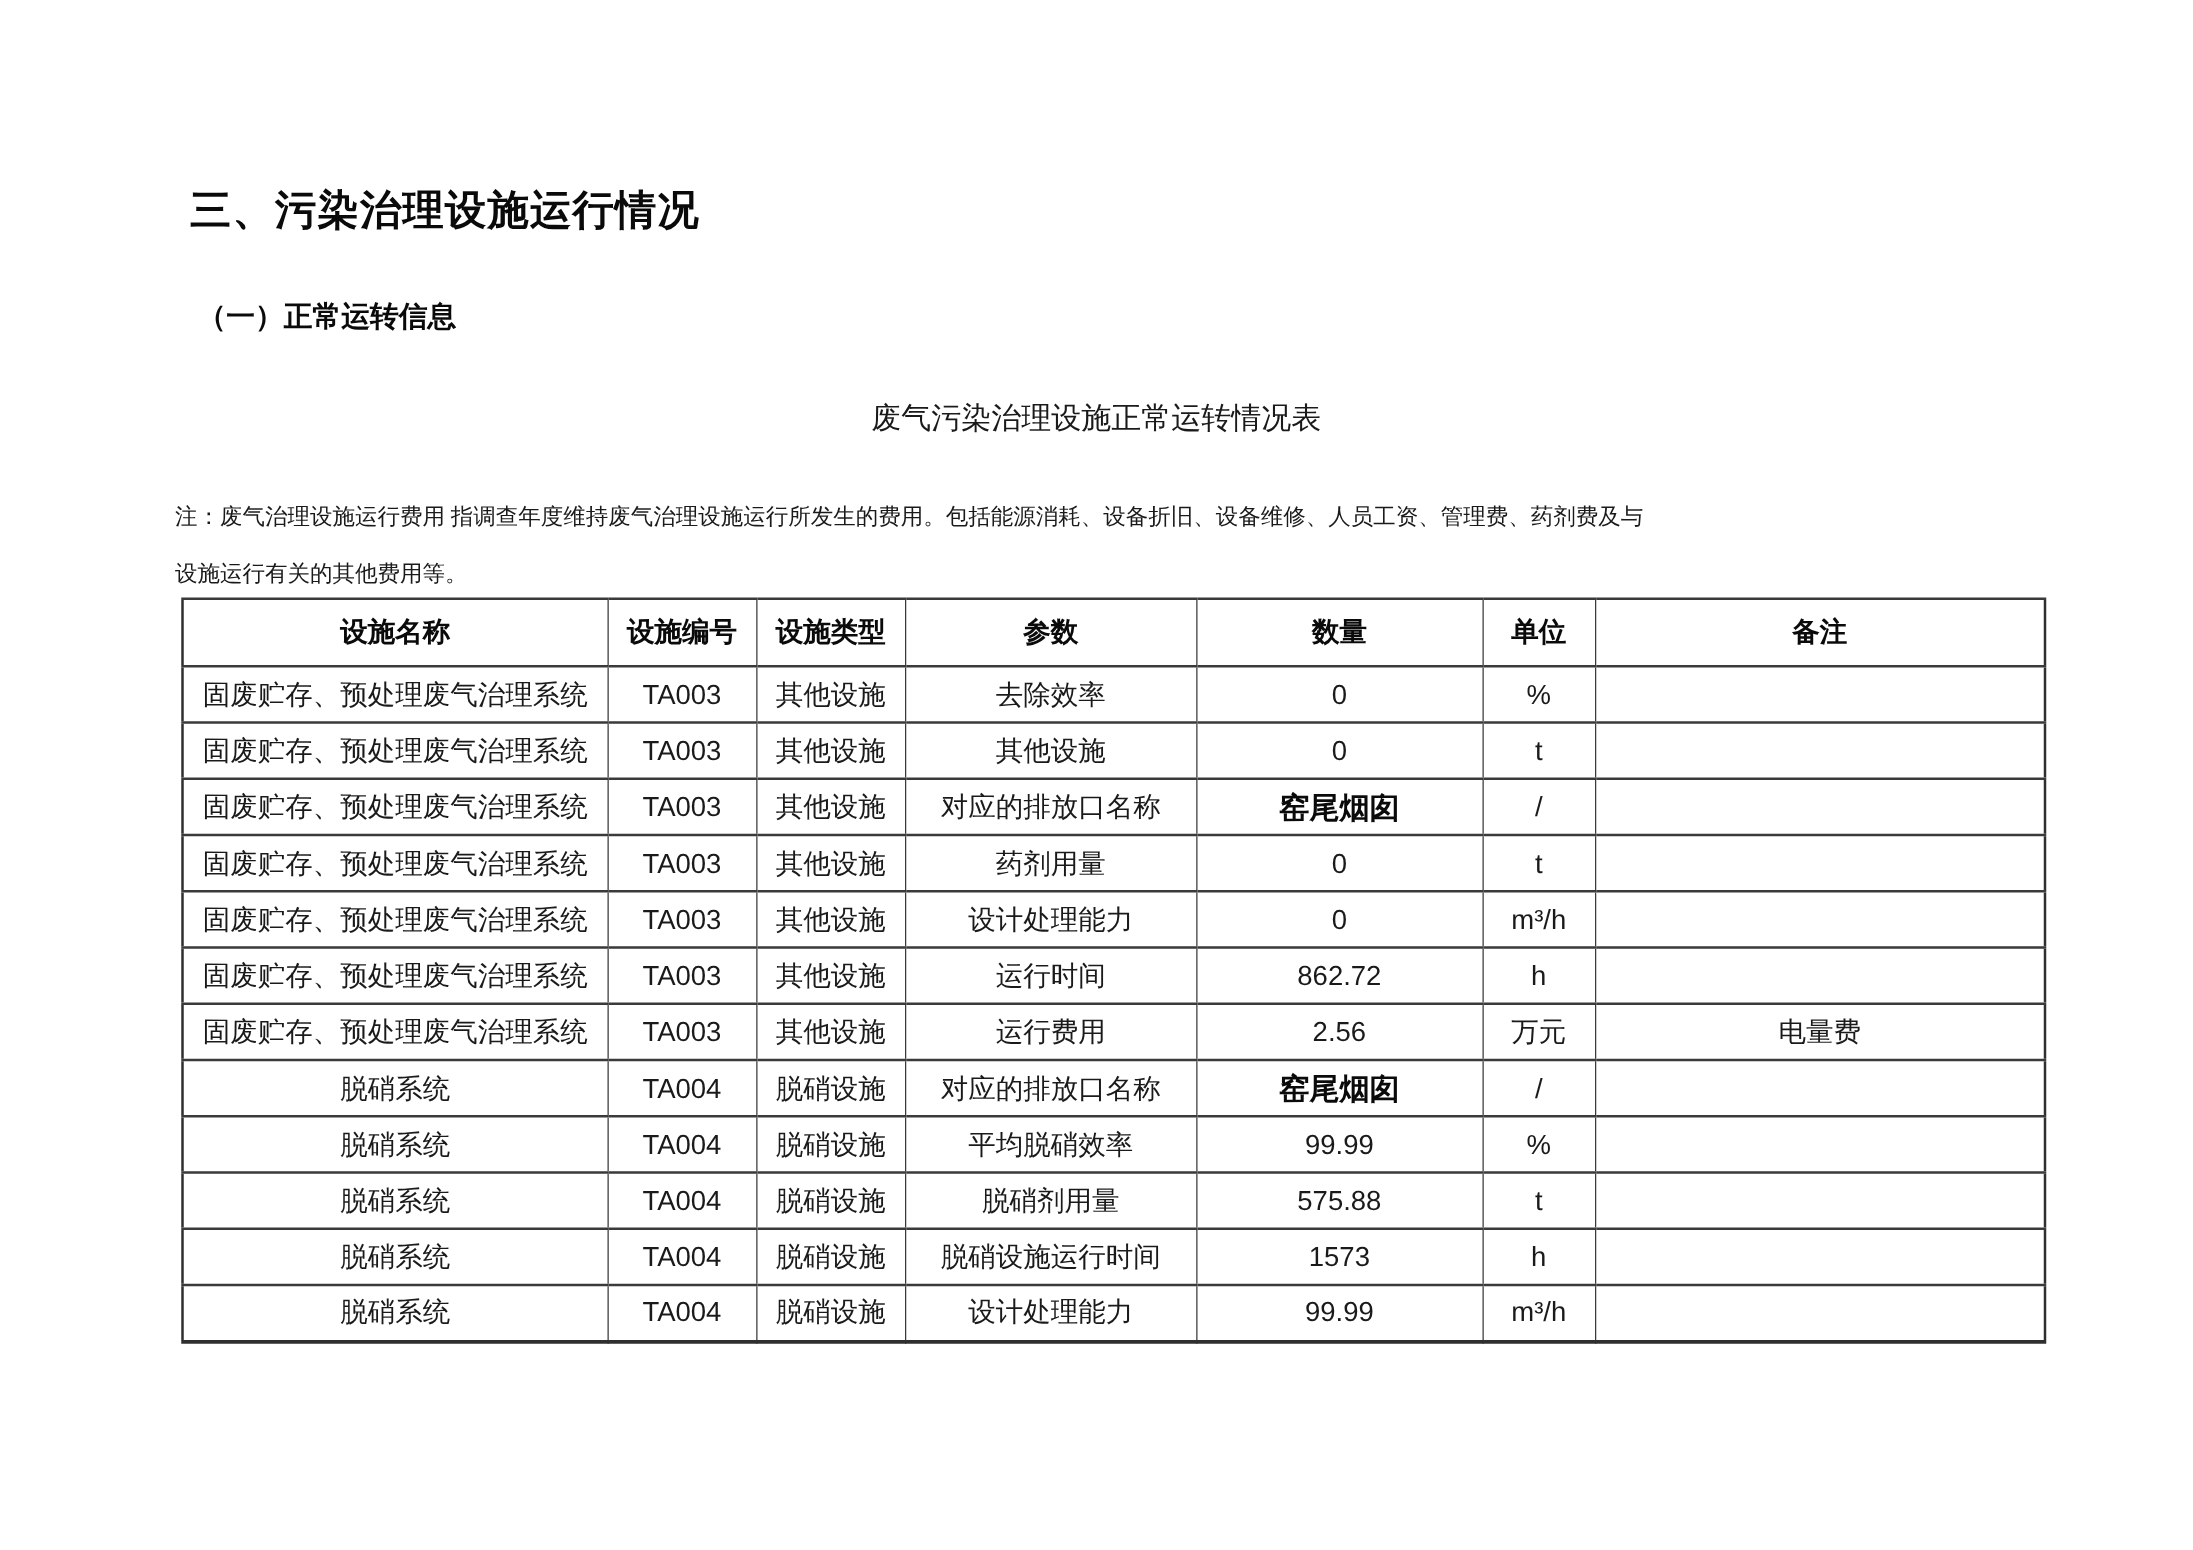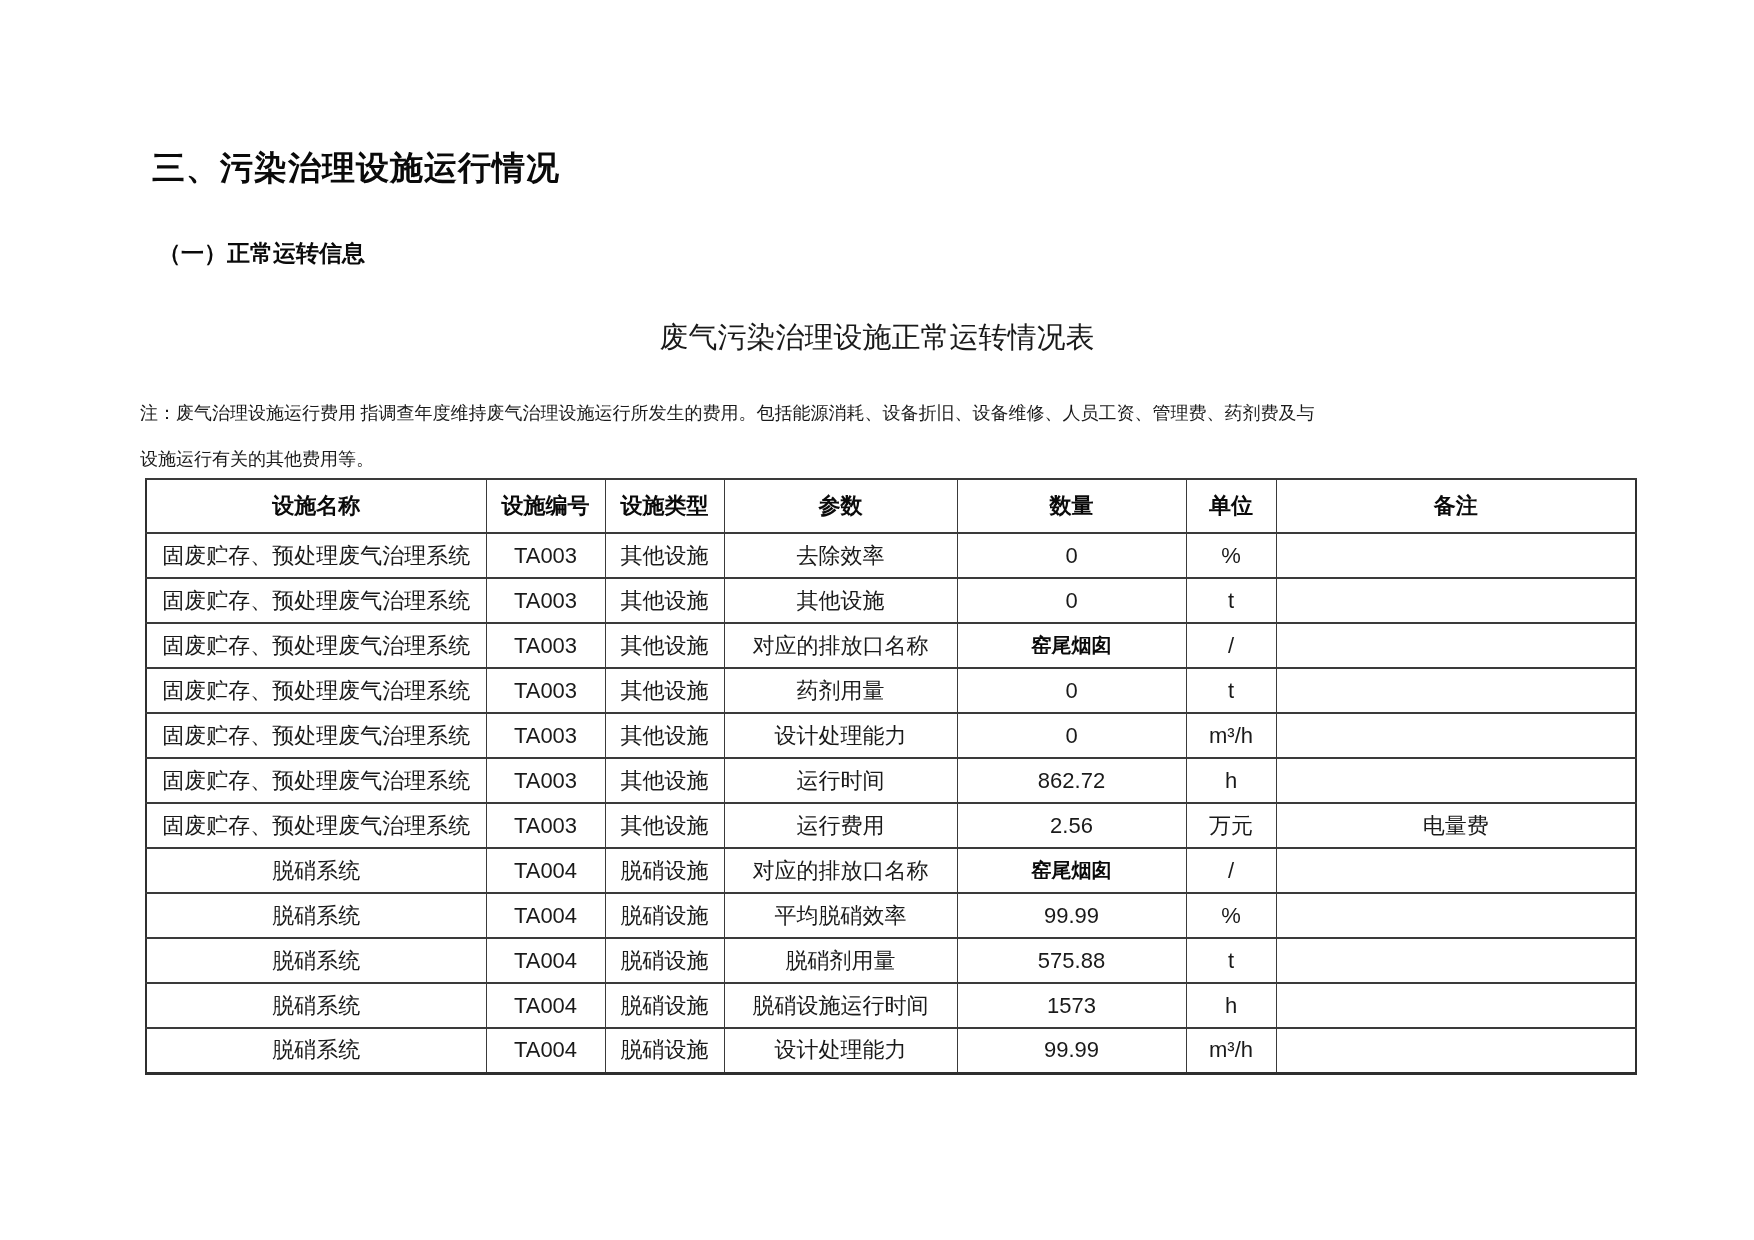--- a/index.html
+++ b/index.html
@@ -32,21 +32,21 @@
     color: #0a0a0a;
     white-space: nowrap;
   }
   .table-title {
     position: absolute;
     left: 0;
     top: 318px;
     width: 100%;
     text-align: center;
     font-family: "Liberation Serif", "DejaVu Serif", serif;
-    font-size: 29px;
+    font-size: 24px;
     font-weight: normal;
     color: #1a1a1a;
   }
   .note {
     position: absolute;
     left: 140px;
     top: 390px;
     width: 1498px;
     font-family: "Liberation Serif", "DejaVu Serif", serif;
     font-size: 18px;
@@ -87,21 +87,21 @@
     font-size: 22px;
     color: #1a1a1a;
   }
   td.num {
     font-family: "Liberation Sans", "DejaVu Sans", sans-serif;
     font-size: 22px;
     color: #1a1a1a;
   }
   td.qty-bold {
     font-family: "Liberation Sans", "DejaVu Sans", sans-serif;
-    font-size: 20px;
+    font-size: 24px;
     font-weight: bold;
     color: #0a0a0a;
   }
 </style>
 </head>
 <body>
 
 <div class="page">
 
   <div class="h1">三、污染治理设施运行情况</div>

